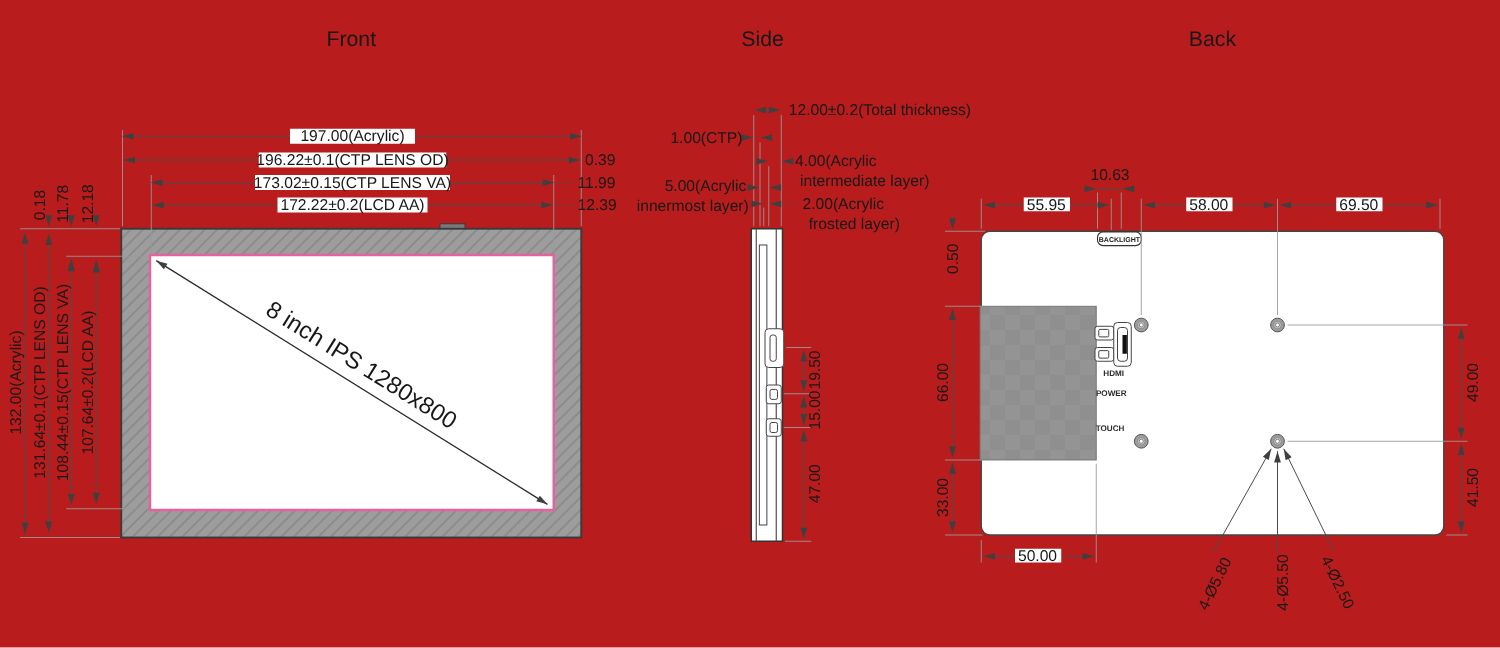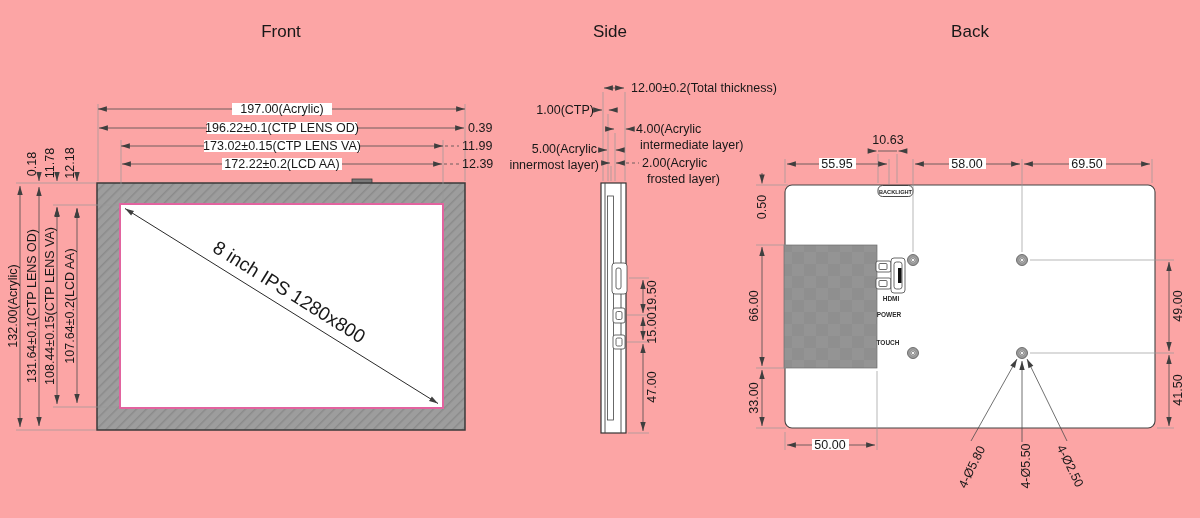--- a/index.html
+++ b/index.html
@@ -1,16 +1,16 @@
 <!DOCTYPE html>
 <html><head>
 <meta charset="utf-8">
 <style>
   html,body{margin:0;padding:0;background:#fff;}
-  .canvas{position:relative;width:1200px;height:518px;background:#fca5a5;overflow:hidden;}
+  .canvas{position:relative;width:1200px;height:518px;background:#b91c1c;overflow:hidden;}
   text{font-family:"Liberation Sans",sans-serif;fill:#181818;}
   .hdr{font-size:17px;}
   .dim{font-size:12.5px;}
   .slabel{font-size:19px;}
   .tiny{font-size:6.5px;font-weight:bold;fill:#2b2b2b;}
   .bl{font-size:5.6px;font-weight:bold;fill:#222;}
   .xl{stroke:#9a9a9a;stroke-width:0.7;fill:none;}
   .dl{stroke:#4c4c4c;stroke-width:0.8;fill:none;}
   .ol{stroke:#333;stroke-width:1.2;fill:#fff;}
   .ol2{stroke:#444;stroke-width:0.8;fill:#fff;}

